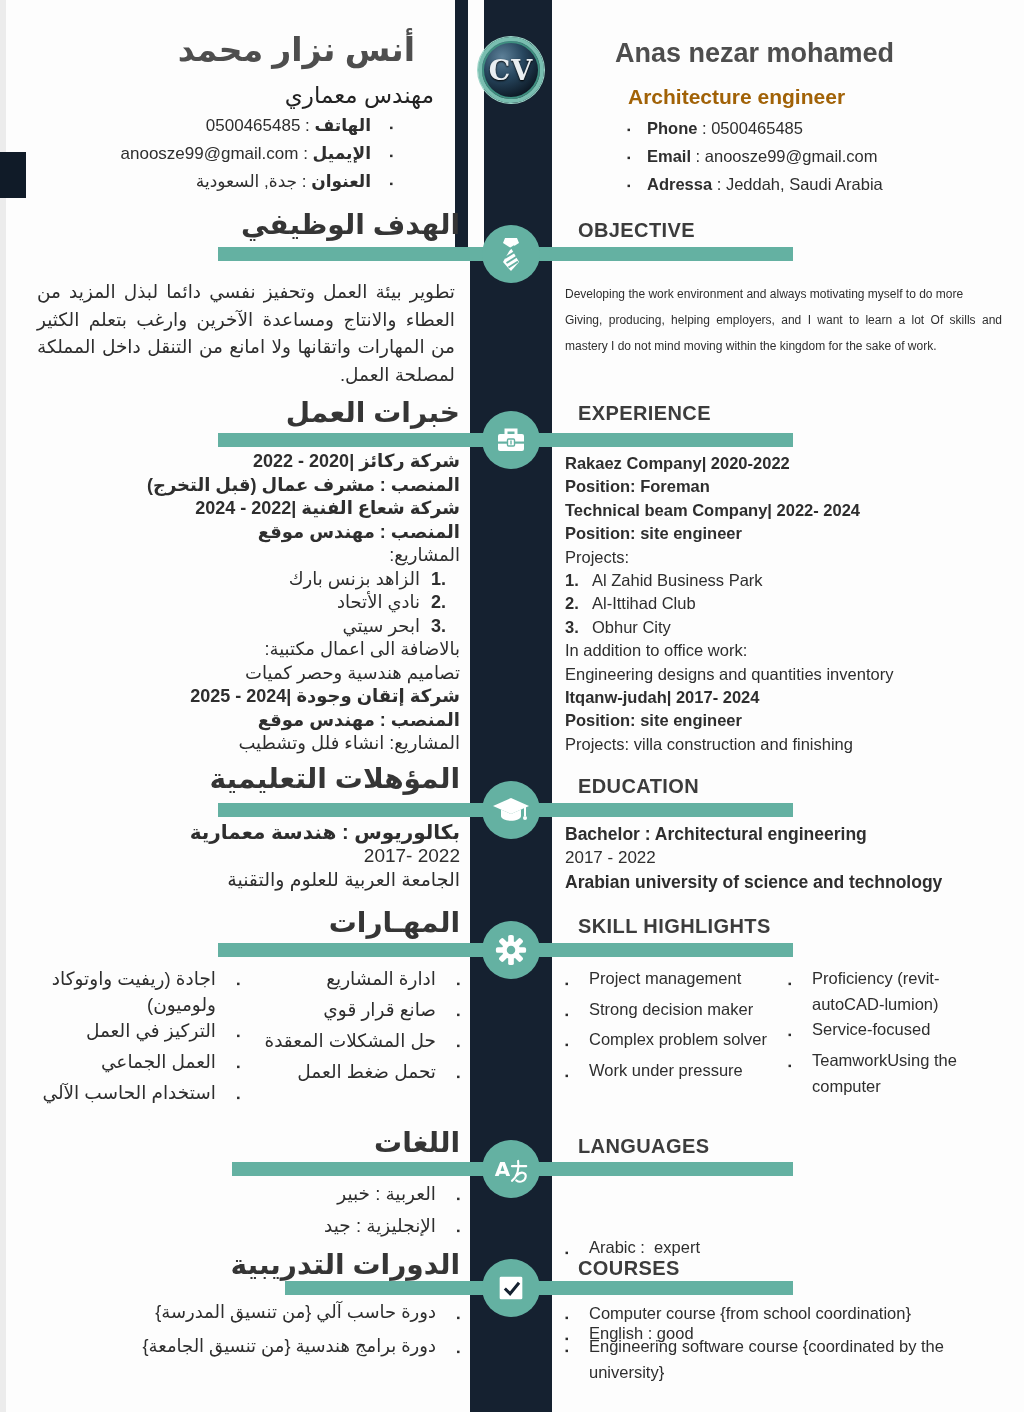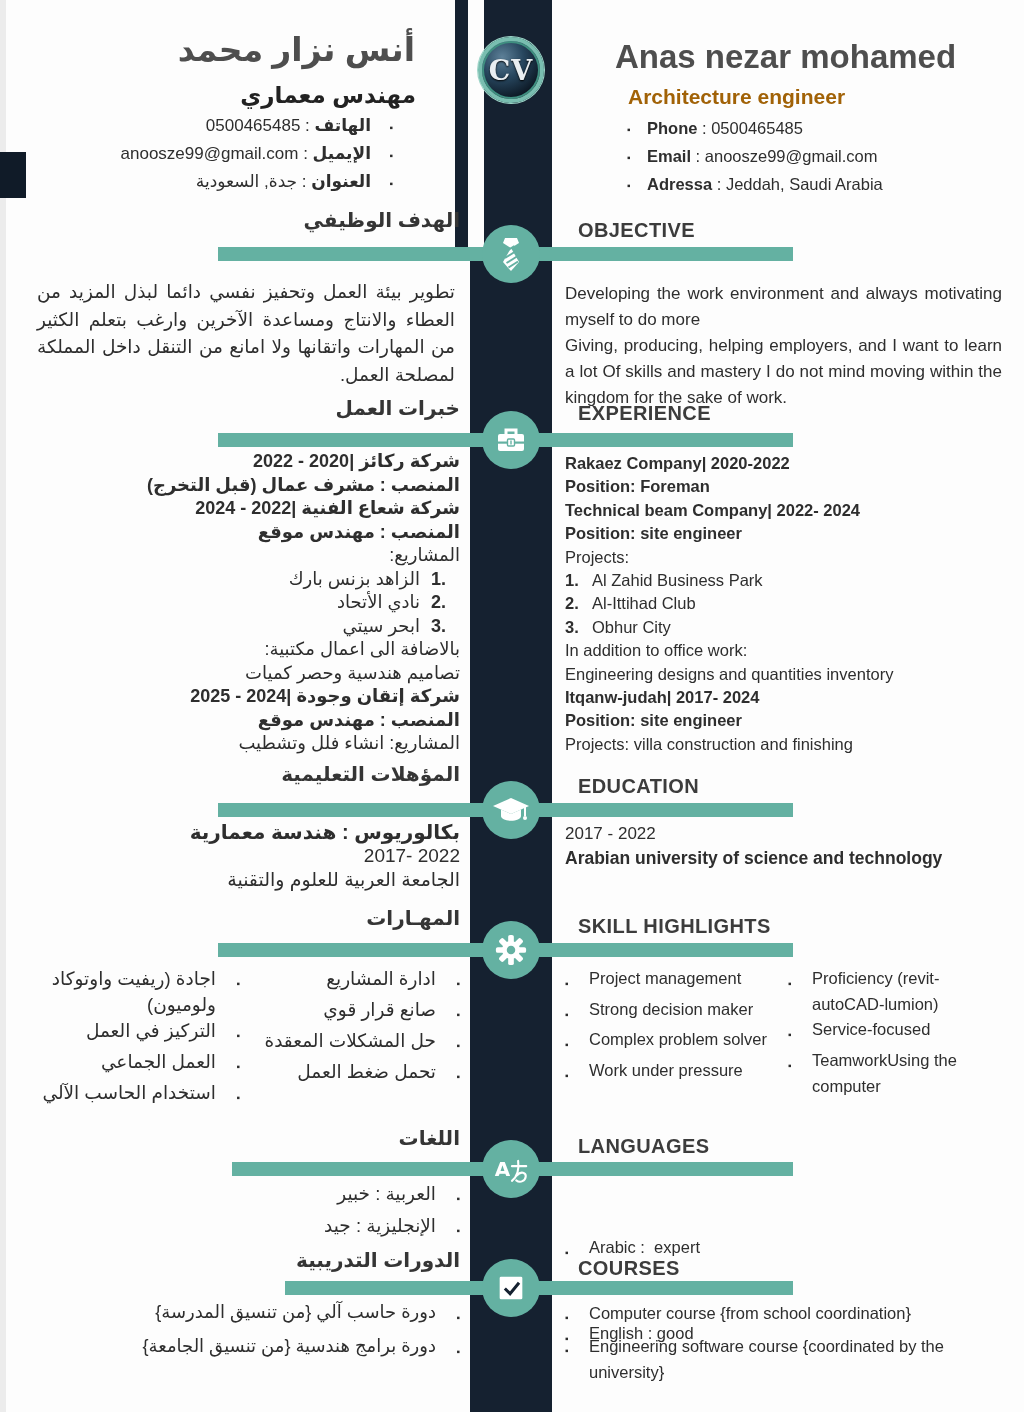--- a/index.html
+++ b/index.html
@@ -35,40 +35,40 @@
   .bar.b-skl{left:218px;top:943px;width:575px;}
   .bar.b-lng{left:232px;top:1162px;width:561px;}
   .bar.b-crs{left:285px;top:1281px;width:508px;}
   .circ{position:absolute;left:482px;width:58px;height:58px;border-radius:50%;background:var(--teal);
         z-index:4;display:flex;align-items:center;justify-content:center;}
   .c-obj{top:225px;} .c-exp{top:411px;} .c-edu{top:781px;} .c-skl{top:921px;} .c-lng{top:1140px;} .c-crs{top:1259px;}
 
   
   .t-en{position:absolute;left:578px;font-weight:bold;font-size:20px;color:var(--title);letter-spacing:.4px;z-index:5;}
   .t-en.obj{top:219px;} .t-en.exp{top:402px;} .t-en.edu{top:775px;} .t-en.skl{top:915px;} .t-en.lng{top:1135px;} .t-en.crs{top:1257px;}
-  .t-ar{position:absolute;right:564px;font-weight:bold;font-size:20px;color:#353535;direction:rtl;z-index:5;}
+  .t-ar{position:absolute;right:564px;font-weight:bold;font-size:28px;color:#353535;direction:rtl;z-index:5;}
   .t-ar.obj{top:208px;} .t-ar.exp{top:396px;} .t-ar.edu{top:762px;} .t-ar.skl{top:906px;} .t-ar.lng{top:1126px;} .t-ar.crs{top:1248px;}
 
   
-  .en-name{position:absolute;left:615px;top:38px;font-size:33px;font-weight:bold;color:#4e4e4e;z-index:5;}
+  .en-name{position:absolute;left:615px;top:38px;font-size:27px;font-weight:bold;color:#4e4e4e;z-index:5;}
   .en-job{position:absolute;left:628px;top:85px;font-size:21px;font-weight:bold;color:#a16207;z-index:5;}
   .en-contact{position:absolute;left:627px;top:115px;z-index:5;font-size:16.5px;line-height:26px;}
   .ar-name{position:absolute;right:609px;top:30px;font-size:33px;font-weight:bold;color:#4e4e4e;direction:rtl;z-index:5;}
-  .ar-job{position:absolute;right:608px;top:82px;font-size:23px;font-weight:bold;color:#222;direction:rtl;z-index:5;}
+  .ar-job{position:absolute;right:590px;top:82px;font-size:23px;font-weight:normal;color:#222;direction:rtl;z-index:5;}
   .ar-contact{position:absolute;right:631px;top:113px;direction:rtl;font-size:17px;line-height:26px;z-index:5;}
 
   .crow{display:flex;}
   .crow .b{width:20px;font-size:10px;padding-top:2px;}
   .ar-contact .crow .b{width:22px;}
   .crow b{font-weight:bold;}
 
   
   .obj-ar{position:absolute;right:569px;width:418px;top:278px;direction:rtl;text-align:justify;
           font-size:18.5px;line-height:27.5px;z-index:5;}
-  .obj-en{position:absolute;left:565px;width:437px;top:281px;text-align:justify;font-size:17px;line-height:26px;z-index:5;}
+  .obj-en{position:absolute;left:565px;width:437px;top:281px;text-align:justify;font-size:12px;line-height:26px;z-index:5;}
   .obj-en p{margin:0;}
 
   .exp-ar{position:absolute;right:564px;width:432px;top:450px;direction:rtl;text-align:right;
           font-size:18px;line-height:23.5px;z-index:5;}
   .exp-en{position:absolute;left:565px;width:445px;top:452px;font-size:16.5px;line-height:23.4px;z-index:5;}
   .bold{font-weight:bold;}
   .numline{display:flex;}
   .numline .n{width:27px;font-weight:bold;flex:none;}
   .exp-ar .numline{margin-right:14px;}
   .exp-ar .numline .n{width:26px;}
@@ -274,20 +274,21 @@
     <div class="bold">Position: site engineer</div>
     <div>Projects: villa construction and finishing</div>
   </div>
 
   <div class="edu-ar">
     <div class="l0 bold">بكالوريوس : هندسة معمارية</div>
     <div>2022 -2017</div>
     <div>الجامعة العربية للعلوم والتقنية</div>
   </div>
   <div class="edu-en">
+    <div class="l0 bold">Bachelor : Architectural engineering</div>
     <div>2017 - 2022</div>
     <div class="l2 bold">Arabian university of science and technology</div>
   </div>
 
   <div class="skl-ar1">
     <div class="bul">
         <span class="b">▪</span>
         <span class="tx">ادارة المشاريع</span>
       </div>
     <div class="bul">

